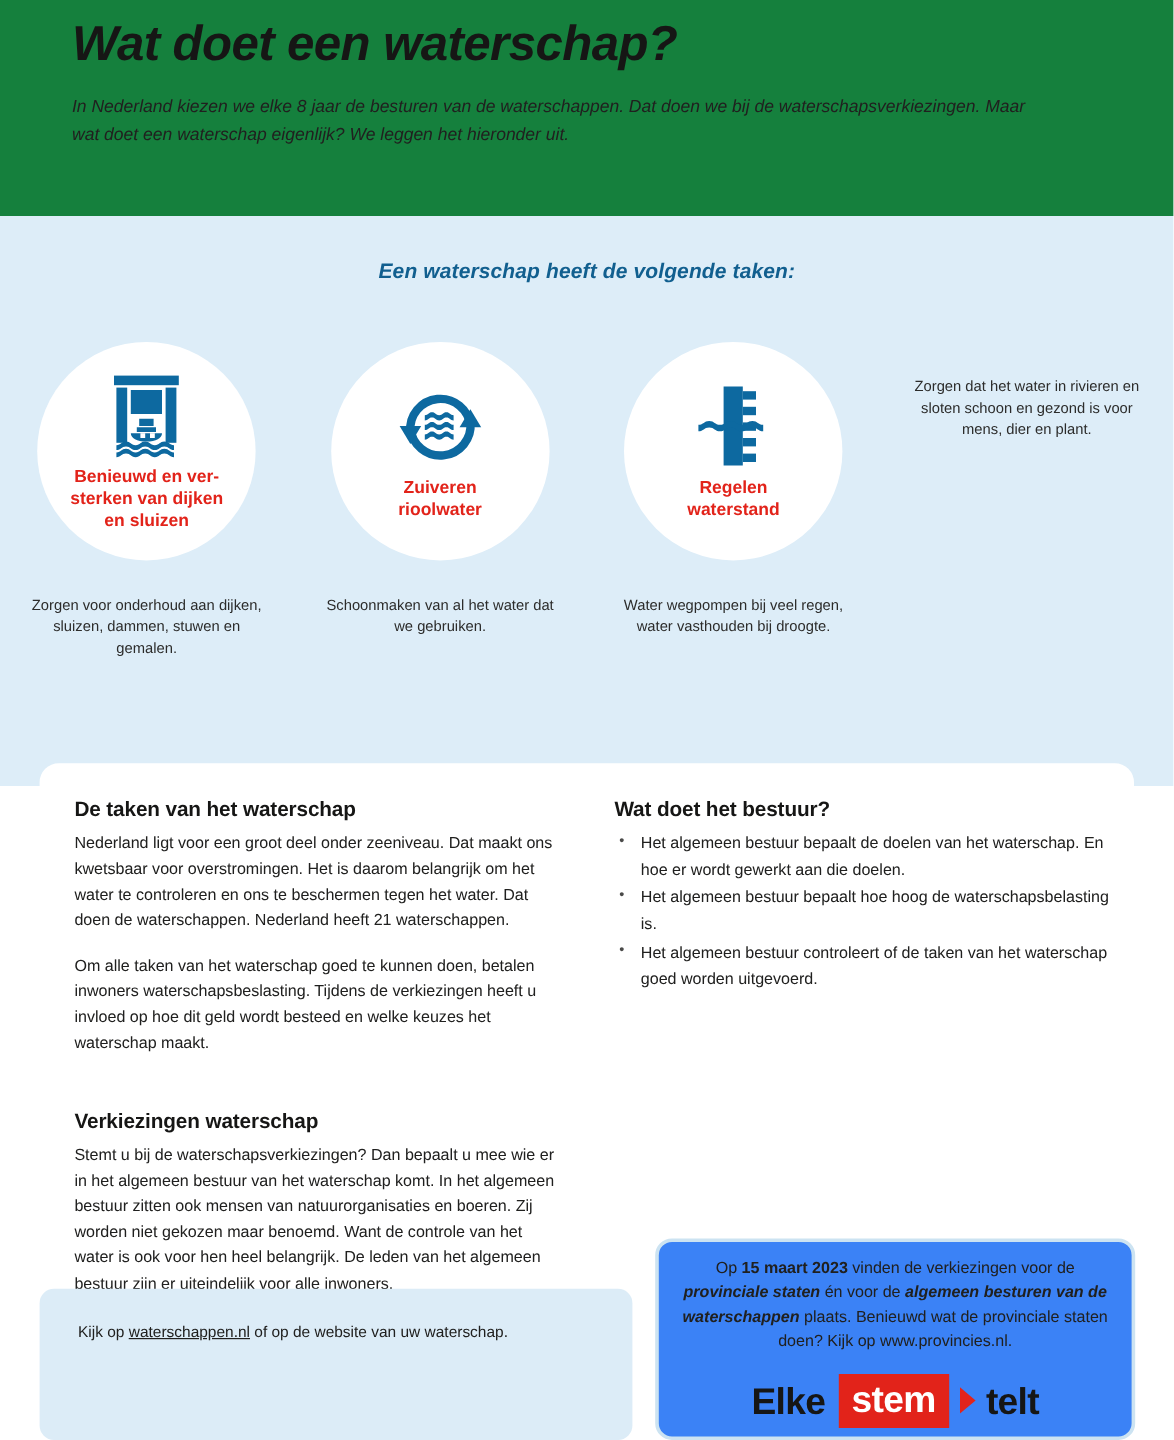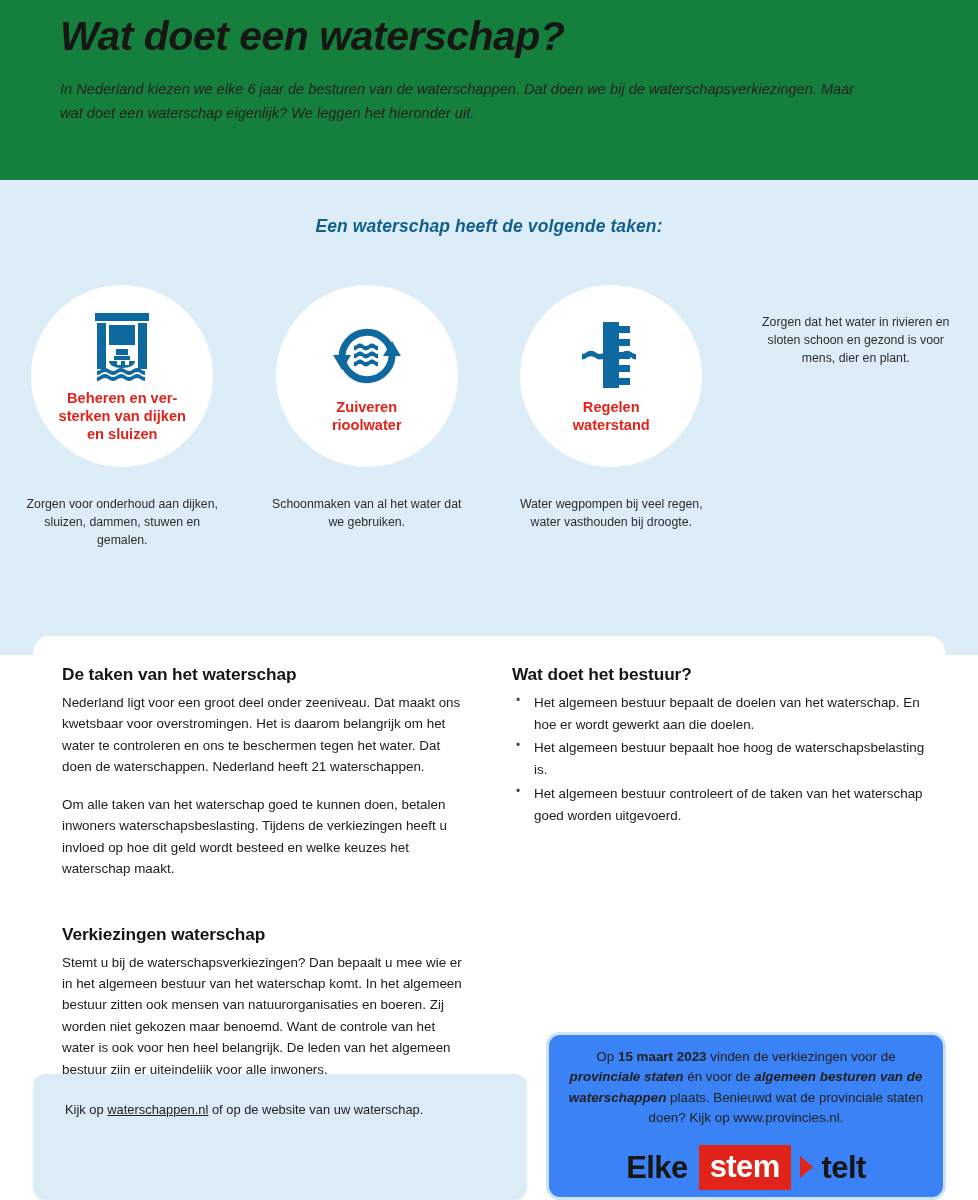--- a/index.html
+++ b/index.html
@@ -234,21 +234,21 @@
     margin-right: 9px;
   }
 </style>
 </head>
 <body>
 
 <div class="page">
 
   <div class="header">
     <div class="main-title">Wat doet een waterschap?</div>
-    <div class="intro">In Nederland kiezen we elke 6 jaar de besturen van de waterschappen. Dat doen we bij de waterschapsverkiezingen. Maar wat doet een waterschap eigenlijk? We leggen het hieronder uit.</div>
+    <div class="intro">In Nederland kiezen we elke 8 jaar de besturen van de waterschappen. Dat doen we bij de waterschapsverkiezingen. Maar wat doet een waterschap eigenlijk? We leggen het hieronder uit.</div>
   </div>
 
   <div class="band">
     <div class="band-title">Een waterschap heeft de volgende taken:</div>
 
     <div class="tasks">
 
       <div class="task">
         <div class="circle">
           <div class="glyph">
@@ -262,21 +262,21 @@
                 <path d="M29 47h16v4H29z"></path>
                 <path d="M24 52c0 4 5 7 13 7s13-3 13-7z"></path>
                 <rect x="32" y="52" width="4" height="4" fill="#ffffff"></rect>
                 <rect x="40" y="52" width="4" height="4" fill="#ffffff"></rect>
                 <path d="M12 62c4 0 4-3 8-3s4 3 8 3 4-3 8-3 4 3 8 3 4-3 8-3 4 3 8 3v4c-4 0-4-3-8-3s-4 3-8 3-4-3-8-3-4 3-8 3-4-3-8-3-4 3-8 3z"></path>
                 <path d="M12 68c4 0 4-3 8-3s4 3 8 3 4-3 8-3 4 3 8 3 4-3 8-3 4 3 8 3v4c-4 0-4-3-8-3s-4 3-8 3-4-3-8-3-4 3-8 3-4-3-8-3-4 3-8 3z"></path>
               </g>
             </svg>
           </div>
           <div class="task-label">
-            <span>Beheren en ver-</span><br>
+            <span>Benieuwd en ver-</span><br>
             <span>sterken van dijken</span><br>
             <span>en sluizen</span>
           </div>
         </div>
         <div class="task-desc">Zorgen voor onderhoud aan dijken, sluizen, dammen, stuwen en gemalen.</div>
       </div>
 
       <div class="task">
         <div class="circle">
           <div class="glyph">

